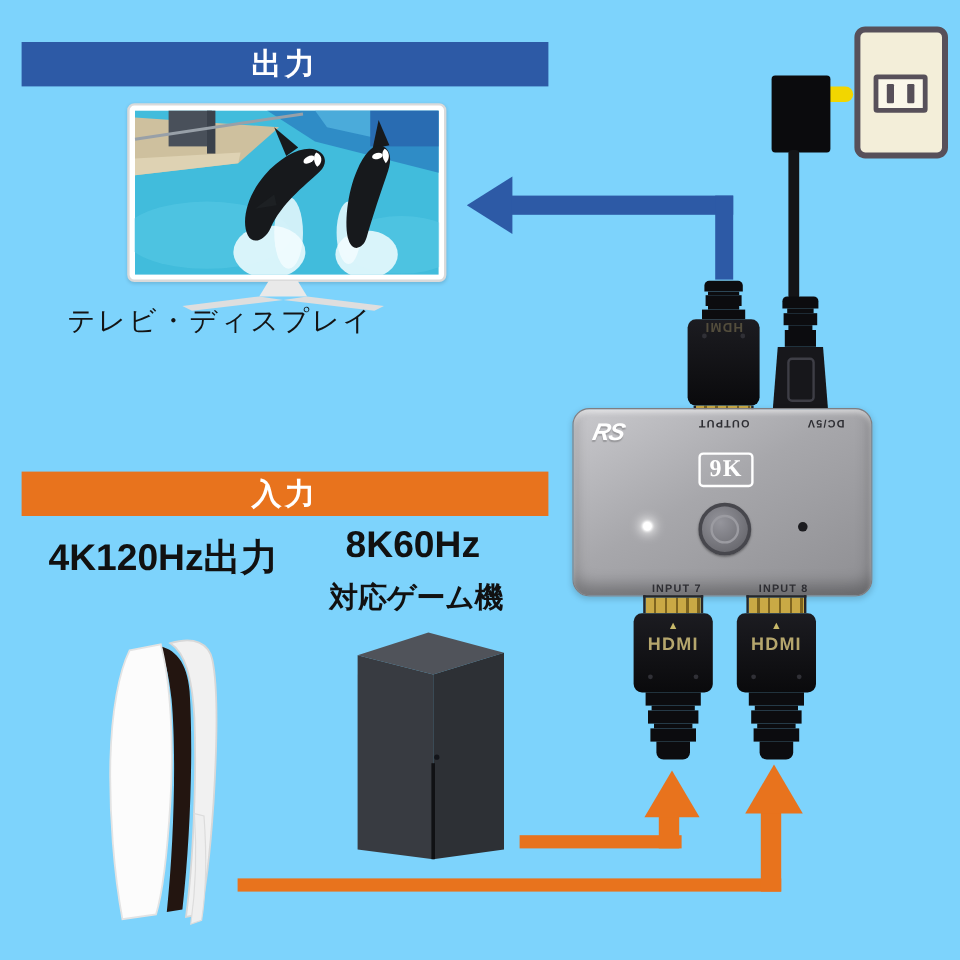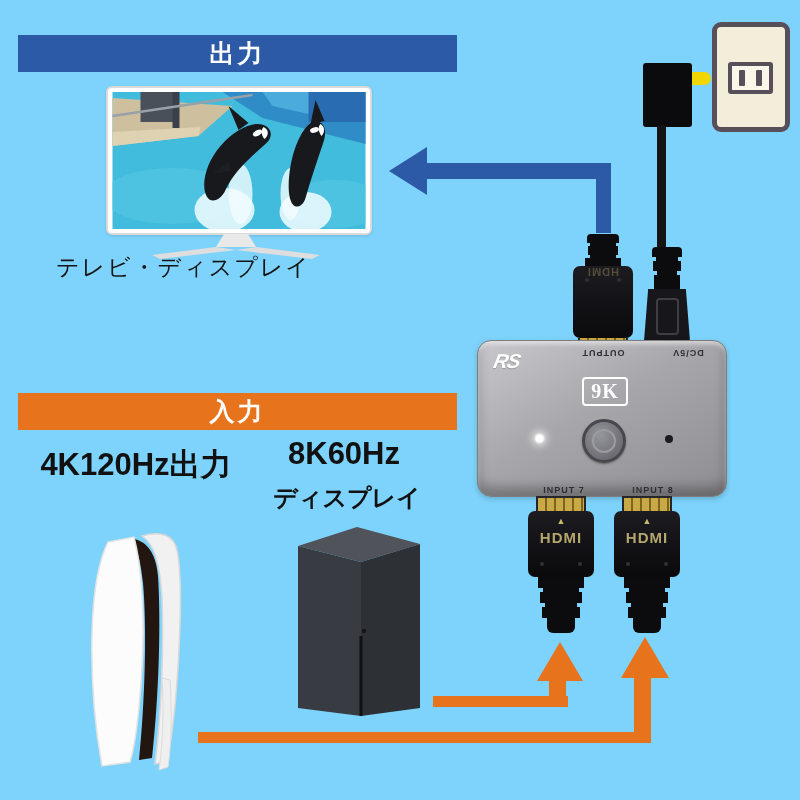--- a/index.html
+++ b/index.html
@@ -222,21 +222,21 @@
       <div style="width:38px;height:11px"></div>
       <div style="width:28px;height:15px;border-radius:0 0 6px 6px"></div>
     </div>
   </div>
 
   <div class="banner orange">
     <span>入力</span>
   </div>
   <div class="src-title" style="left:18px;top:444px">4K120Hz出力</div>
   <div class="src-title" style="left:226px;top:436px">8K60Hz</div>
-  <div class="src-sub" style="left:229px;top:482px">ディスプレイ</div>
+  <div class="src-sub" style="left:229px;top:482px">対応ゲーム機</div>
 
   <svg class="abs" style="left:82px;top:528px" width="112" height="252" viewBox="0 0 112 252">
     <path d="M60,8 C80,2 92,8 95,22 C100,46 99,90 96,140 C93,185 89,218 84,234 L73,236 C79,190 82,120 80,70 C78,35 72,16 60,8 Z" fill="#f1f1f1" stroke="#d8d8d8" stroke-width="1.5"></path>
     <path d="M80,150 C82,180 81,214 77,242 L86,239 C90,214 90,180 88,152 Z" fill="#efefef" stroke="#dcdcdc" stroke-width="1"></path>
     <path d="M48,10 C64,12 74,24 76,48 C79,95 77,168 70,230 L57,232 C63,175 65,100 61,55 C58,28 54,16 48,10 Z" fill="#231510"></path>
     <path d="M26,14 L52,9 C60,40 63,90 60,140 C57,190 53,218 48,234 L20,238 C13,200 9,150 10,105 C11,65 17,32 26,14 Z" fill="#fcfcfc" stroke="#e3e3e3" stroke-width="1.5"></path>
   </svg>
 
   <svg class="abs" style="left:295px;top:524px" width="128" height="196" viewBox="0 0 128 196">
     <polygon points="3,22 62,3 125,20 66,38" fill="#50535a"></polygon>

